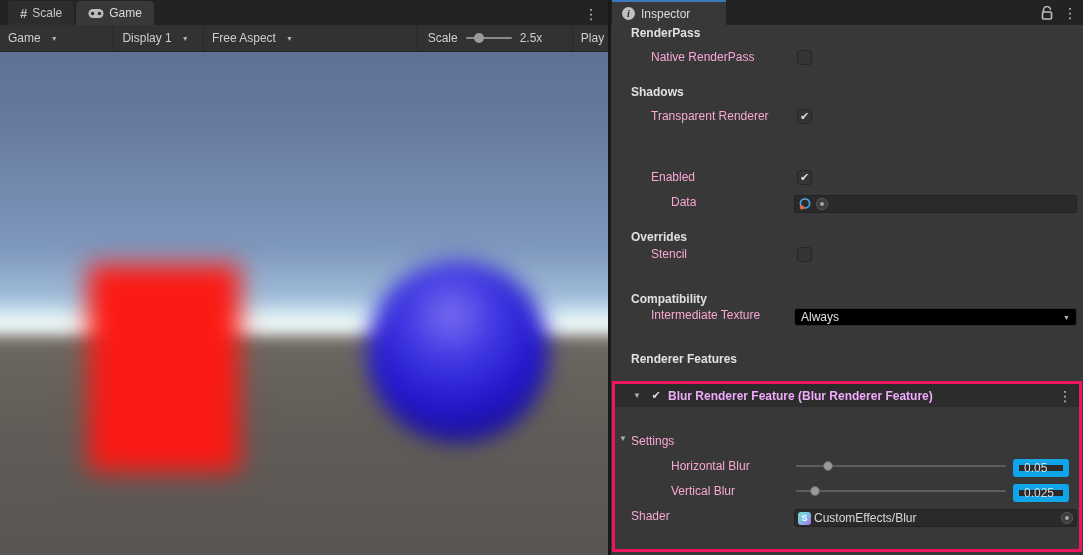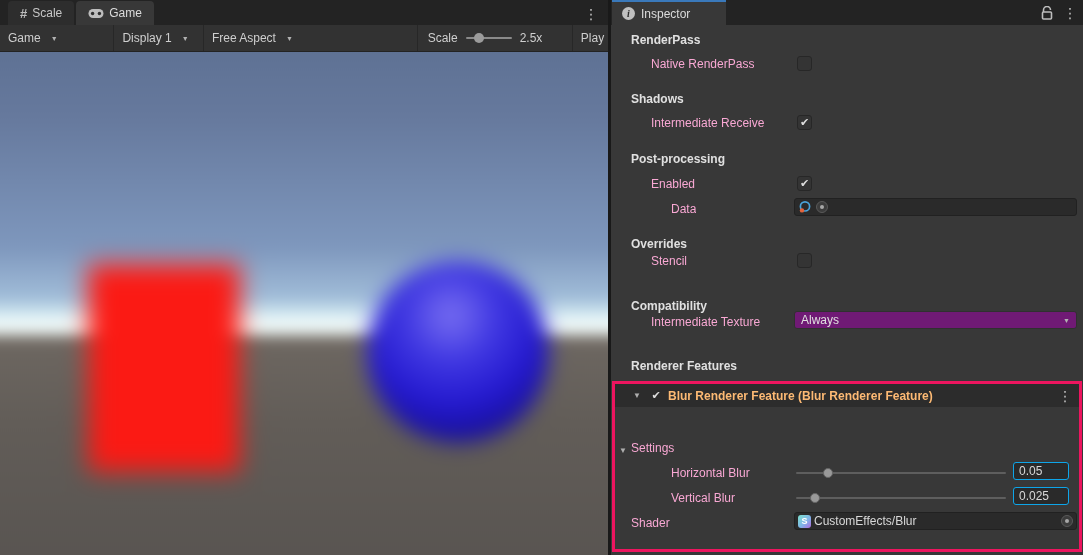--- a/index.html
+++ b/index.html
@@ -41,44 +41,44 @@
       #837c75 317px, #6c6660 324px, #625d58 400px, #575350 563px);
   }
   .cube { position:absolute; left:118px; top:242px; width:152px; height:208px; background:#fb1a14; border-radius:3px; filter:blur(11px); }
   .sphere { position:absolute; left:397px; top:239px; width:182px; height:182px; border-radius:50%; filter:blur(9px);
     background:radial-gradient(circle at 46% 30%, #7a71f2 0%, #4038e2 28%, #2419cf 55%, #150e8e 82%, #0f0a6e 100%); }
   
   .inspector { position:absolute; left:611px; top:0; width:472px; height:555px; background:#383838; }
   .insp-tab { position:absolute; left:1px; top:0; width:114px; height:25px; background:#383838; border-top:2px solid #3a79bb; display:flex; align-items:center; gap:6px; padding:0 10px; color:#dcdcdc; cursor:pointer; }
   .info-icon { width:13px; height:13px; border-radius:50%; background:#c0c0c0; color:#2b2b2b; font-weight:bold; font-size:10px; font-family:"Liberation Serif",serif; display:flex; align-items:center; justify-content:center; font-style:italic; }
   .insp-topright { position:absolute; right:6px; top:0; height:25px; display:flex; align-items:center; gap:10px; }
-  .row { position:absolute; left:0; width:472px; height:21px; display:flex; align-items:flex-end; }
+  .row { position:absolute; left:0; width:472px; height:21px; display:flex; align-items:flex-start; }
   .lbl { color:#f9a8d4; white-space:nowrap; overflow:hidden; }
   .hdr { color:#e0e0e0; font-weight:bold; }
   .ind0 { margin-left:20px; }
   .ind1 { margin-left:40px; }
   .ind2 { margin-left:60px; }
   .lbl-clip { max-width:144px; }
   .checkbox { position:absolute; left:186px; width:15px; height:15px; background:#343434; border:1px solid #272727; border-radius:3px; display:flex; align-items:center; justify-content:center; cursor:pointer; }
   .checkbox .chk { display:none; color:#dddddd; font-size:11px; line-height:1; margin-top:-1px; }
   .checkbox.checked .chk { display:block; }
   .field { position:absolute; left:183px; width:283px; height:18px; background:#2a2a2a; border:1px solid #212121; border-radius:3px; display:flex; align-items:center; padding:0 3px; color:#d8d8d8; overflow:hidden; cursor:text; }
   .field.lightborder { border-color:#5a5a5a; }
   .obj-text { white-space:nowrap; overflow:hidden; flex:1; }
   .picker { width:12px; height:12px; border-radius:50%; background:#3c3c3c; border:1px solid #5a5a5a; position:relative; flex:0 0 auto; cursor:pointer; margin-left:2px; }
   .picker::after { content:""; position:absolute; left:3px; top:3px; width:4px; height:4px; border-radius:50%; background:#a8a8a8; }
-  .dropdown { position:absolute; left:183px; width:283px; height:18px; background:#701a75; border:1px solid #303030; border-radius:3px; display:flex; align-items:center; padding:0 6px; color:#e0e0e0; cursor:pointer;margin-top:45px; }
+  .dropdown { position:absolute; left:183px; width:283px; height:18px; background:#000000; border:1px solid #303030; border-radius:3px; display:flex; align-items:center; padding:0 6px; color:#e0e0e0; cursor:pointer; }
   .pp-icon { flex:0 0 auto; margin-right:2px; display:flex; }
   .shader-badge { flex:0 0 auto; width:13px; height:13px; border-radius:3px; margin-right:3px; background:linear-gradient(135deg,#7de2cd 0%,#7fb4e8 55%,#b06ae0 100%); color:#ffffff; font-weight:bold; font-size:9px; display:flex; align-items:center; justify-content:center; }
   .slider { position:absolute; left:185px; width:210px; height:14px; cursor:pointer; }
   .slider-track { position:absolute; left:0; right:0; top:6px; height:2px; background:#5e5e5e; border-radius:1px; }
   .slider-thumb { position:absolute; top:2px; width:10px; height:10px; border-radius:50%; background:#999999; border:1px solid #666; }
-  .numfield { position:absolute; left:402px; width:56px; height:18px; background:#2a2a2a; border:1px solid #0ea5e9; border-radius:3px; color:#d8d8d8; display:flex; align-items:center; padding:0 5px; cursor:text; }
+  .numfield { position:absolute; left:402px; width:56px; height:18px; background:#2a2a2a; border:6px solid #0ea5e9; border-radius:3px; color:#d8d8d8; display:flex; align-items:center; padding:0 5px; cursor:text; }
   .feature-header { position:absolute; left:1px; top:384px; width:470px; height:23px; background:#2c2c2c; display:flex; align-items:center; }
-  .feature-header .title { color:#fdba74; font-weight:bold; margin-left:5px; white-space:nowrap; overflow:hidden; flex:1; }
+  .feature-header .title { color:#f0abfc; font-weight:bold; margin-left:5px; white-space:nowrap; overflow:hidden; flex:1; }
   .feature-header .checkbox { position:static; margin-left:4px; width:14px; height:14px; background:transparent; border:none; }
   .feature-header .fold-arrow { margin-left:21px; }
   .feature-header .kebab { margin-right:10px; }
   .pink-box { position:absolute; left:1px; top:381px; width:470px; height:171px; border:3px solid #ed155f; pointer-events:none; }
   .lock-svg { display:block; }
 </style>
 </head>
 <body>
 
 <div class="root">
@@ -157,29 +157,26 @@
     </div>
     <div class="row" style="top:50px">
       <span class="lbl ind1 lbl-clip">Native RenderPass</span>
       <span class="checkbox"></span>
     </div>
 
     <div class="row" style="top:85px">
       <span class="lbl hdr ind0">Shadows</span>
     </div>
     <div class="row" style="top:109px">
-      <span class="lbl ind1 lbl-clip">Intermediate Receive</span>
+      <span class="lbl ind1 lbl-clip">Transparent Renderer</span>
       <span class="checkbox checked">
           <span class="chk">✔</span>
         </span>
     </div>
 
-    <div class="row" style="top:145px">
-      <span class="lbl hdr ind0">Post-processing</span>
-    </div>
     <div class="row" style="top:170px">
       <span class="lbl ind1 lbl-clip">Enabled</span>
       <span class="checkbox checked">
           <span class="chk">✔</span>
         </span>
     </div>
     <div class="row" style="top:195px">
       <span class="lbl ind2 lbl-clip">Data</span>
       <span class="field">
         <span class="pp-icon">

